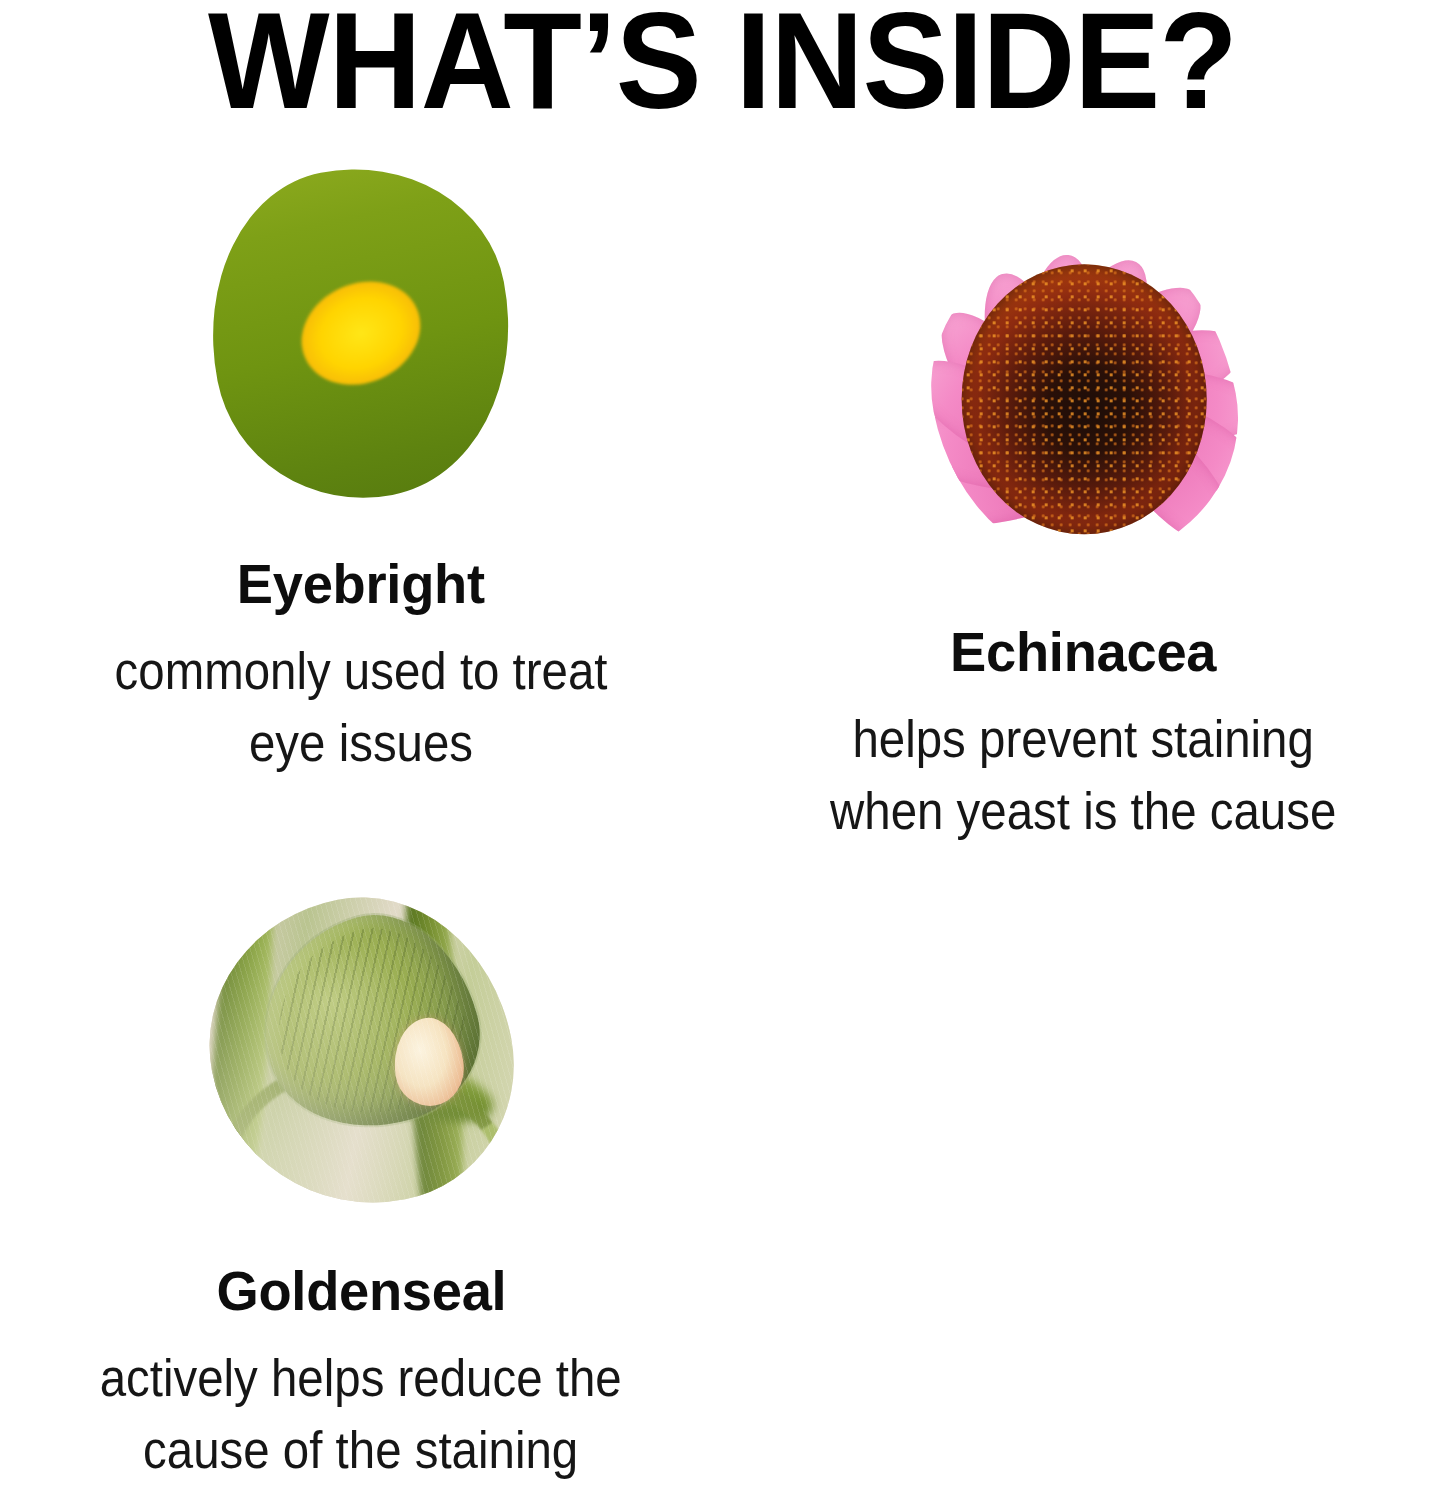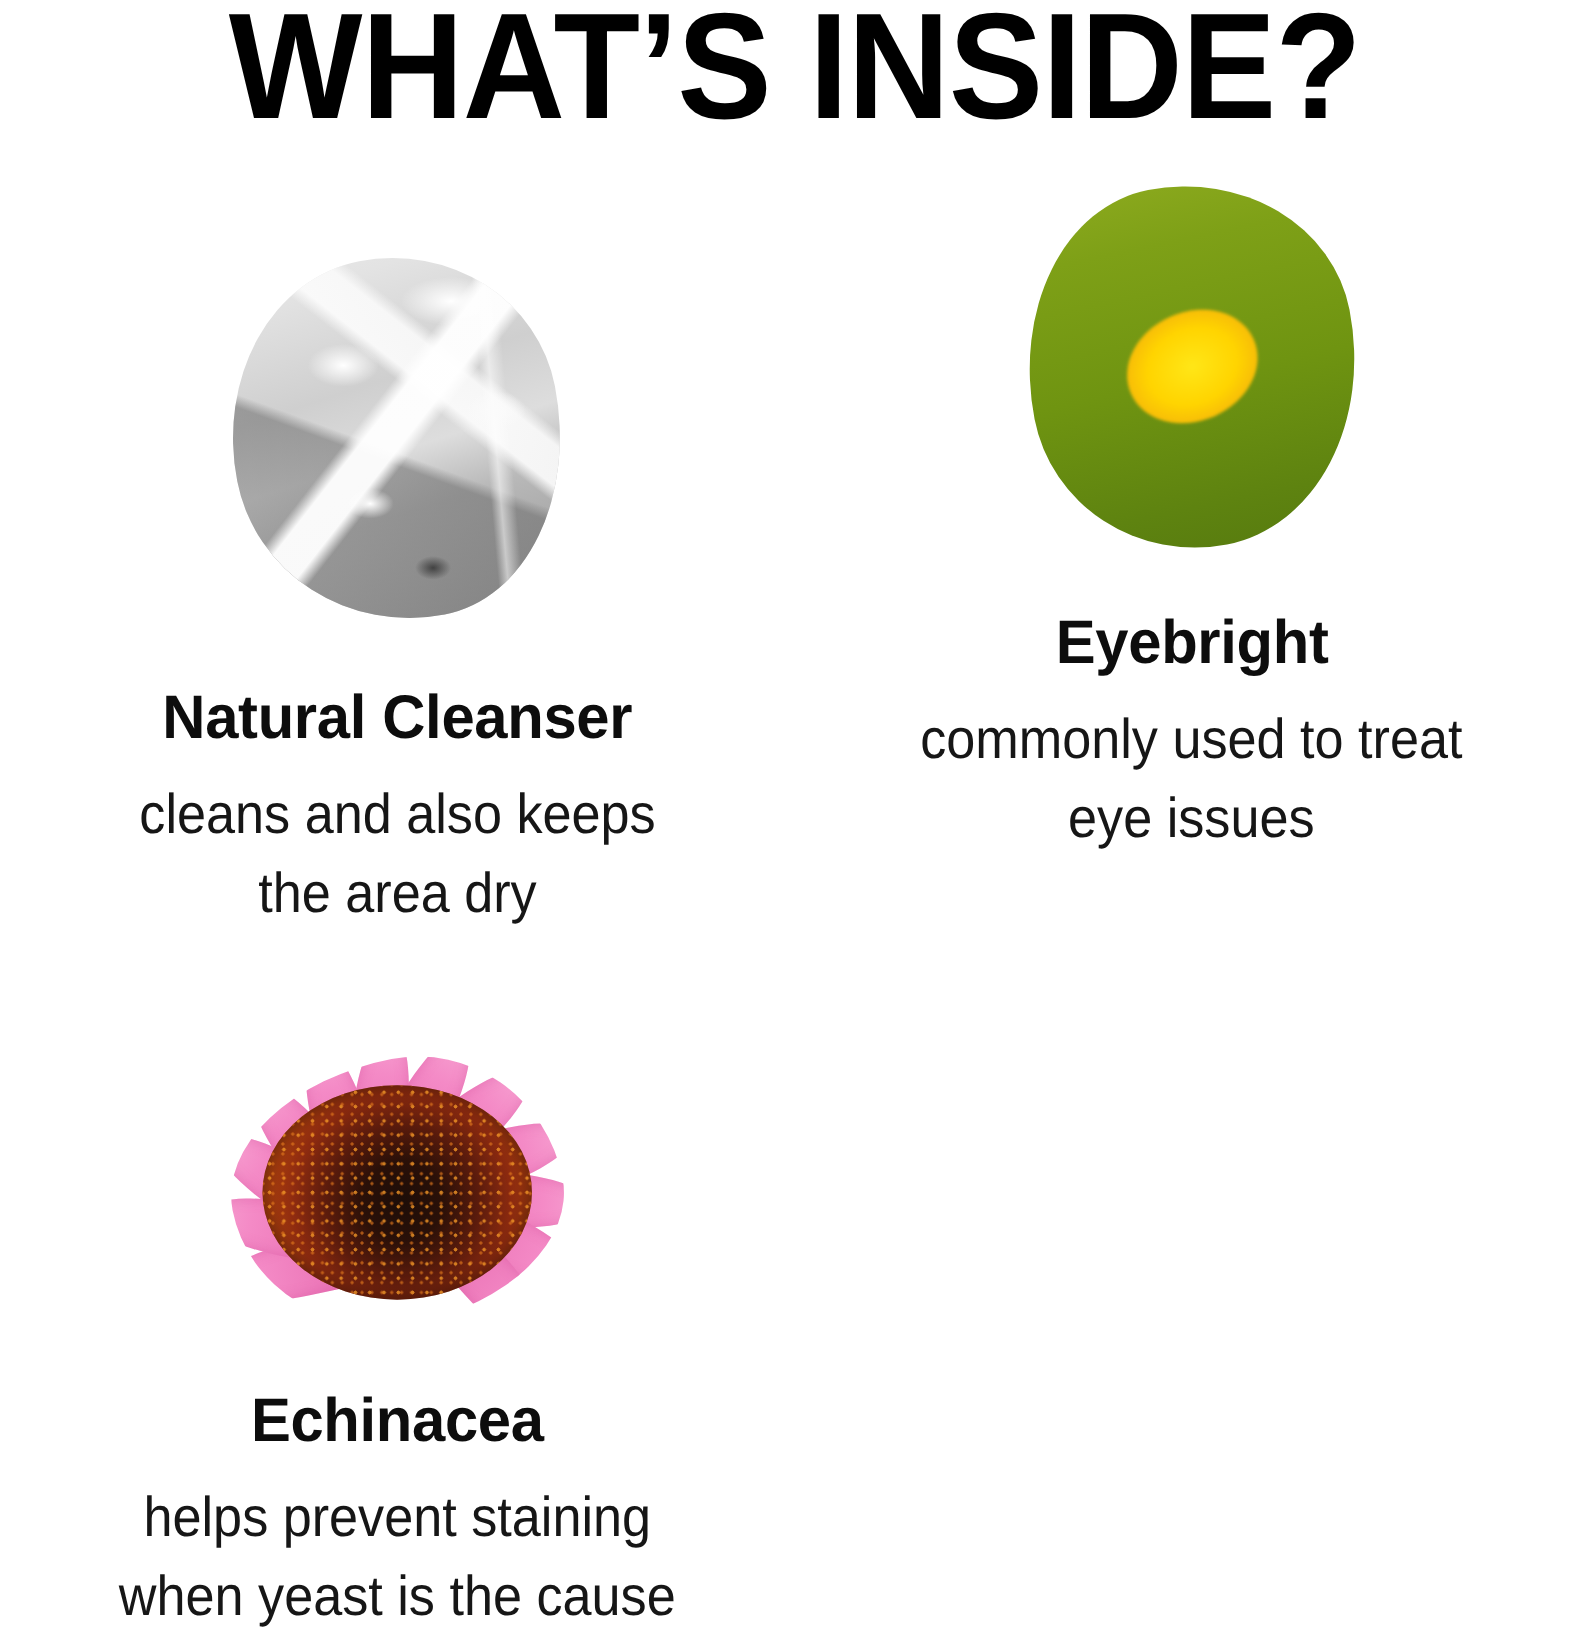--- a/index.html
+++ b/index.html
@@ -309,30 +309,20 @@
     white-space: pre-line;
   }
 </style>
 </head>
 <body>
 
 <div class="page-title">WHAT’S INSIDE?</div>
 
 <div class="grid">
 
-  <div class="cell row1">
-    <div class="blob-wrap">
-      <div class="blob b1">
-        <div class="blob-inner quartz"></div>
-      </div>
-    </div>
-    <div class="ing-title">Natural Cleanser</div>
-    <div class="ing-desc">cleans and also keeps
-the area dry</div>
-  </div>
 
   <div class="cell row2">
     <div class="blob-wrap">
       <div class="blob b3">
         <div class="blob-inner eyebright">
           <div class="daisy" id="daisy-petals">
               <div class="dpetal" style="transform: rotate(-150deg) translate(6%, -50%);"></div>
               <div class="dpetal" style="transform: rotate(-126deg) translate(6%, -50%);"></div>
               <div class="dpetal" style="transform: rotate(-102deg) translate(6%, -50%);"></div>
               <div class="dpetal" style="transform: rotate(-78deg) translate(6%, -50%);"></div>
@@ -420,14 +410,33 @@
             </div>
           <div class="cone"></div>
         </div>
       </div>
     </div>
     <div class="ing-title">Echinacea</div>
     <div class="ing-desc">helps prevent staining
 when yeast is the cause</div>
   </div>
 
+  <div class="cell row2">
+    <div class="blob-wrap">
+      <div class="blob b4">
+        <div class="blob-inner goldenseal">
+          <div class="stalk s1"></div>
+          <div class="stalk s2"></div>
+          <div class="stalk s3"></div>
+          <div class="curl"></div>
+          <div class="bud"></div>
+          <div class="floret"></div>
+          <div class="fuzz"></div>
+          <div class="soft"></div>
+        </div>
+      </div>
+    </div>
+    <div class="ing-title">Goldenseal</div>
+    <div class="ing-desc">actively helps reduce the
+cause of the staining</div>
+  </div>
 
 </div>
 
 </body></html>

